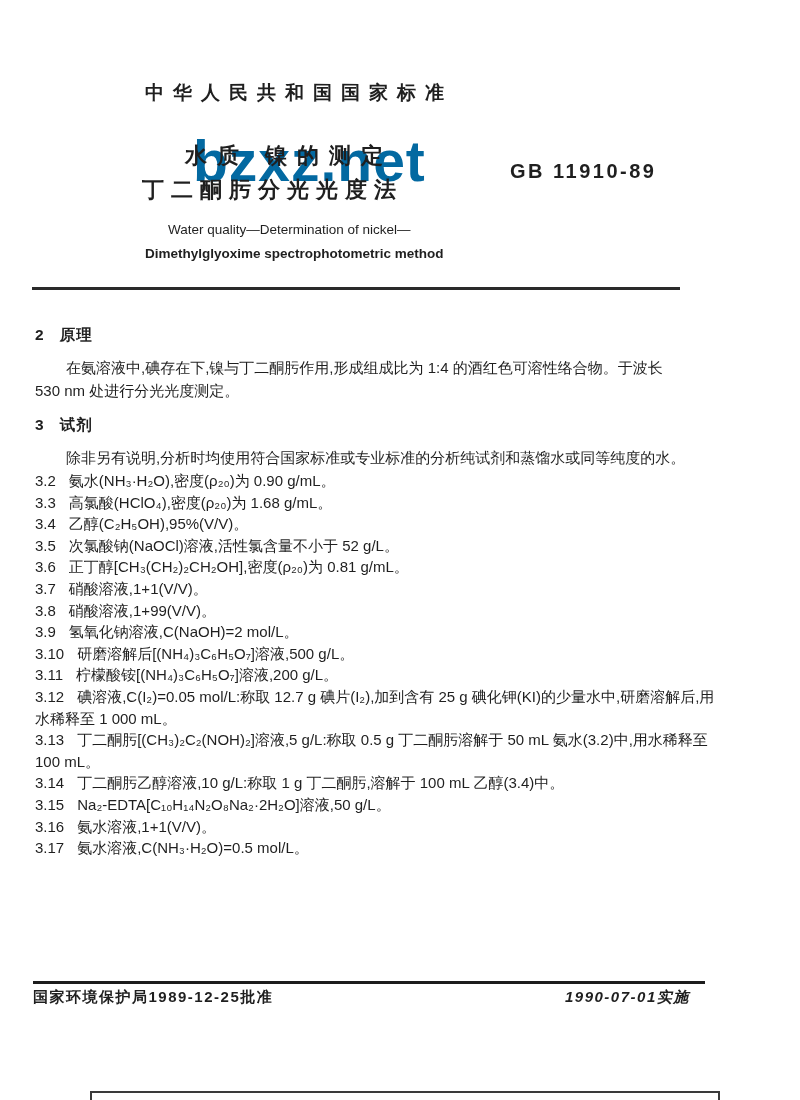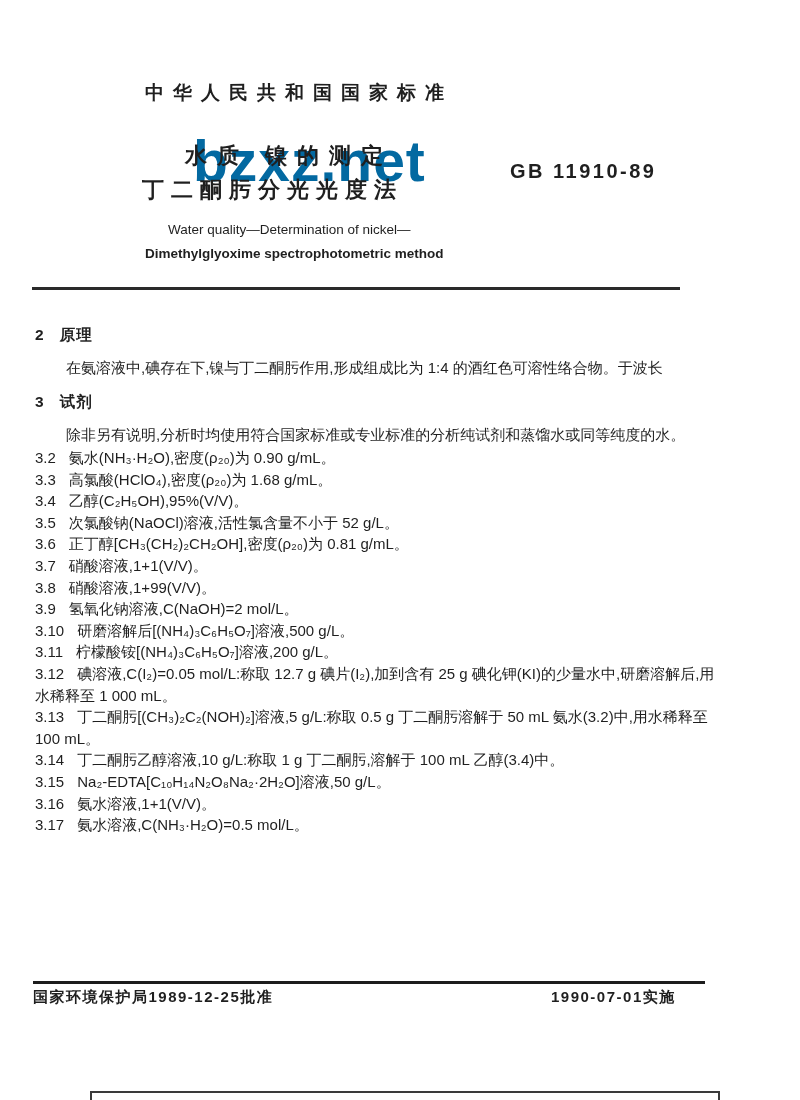--- a/index.html
+++ b/index.html
@@ -65,22 +65,22 @@
   
   .rule-footer {
     position:absolute; left:33px; top:981px; width:672px; height:3px;
     background:#1c1c1c; z-index:1;
   }
   .footer-left {
     position:absolute; left:33px; top:988px; z-index:1;
     font-size:15px; font-weight:bold; letter-spacing:1.5px; white-space:nowrap;
   }
   .footer-right {
-    position:absolute; left:551px; top:988px; z-index:1;
-    font-size:15px; font-weight:bold; letter-spacing:1.5px; white-space:nowrap;
+    position:absolute; left:565px; top:988px; z-index:1;
+    font-size:15px; font-weight:bold; letter-spacing:1.5px; white-space:nowrap;font-style:italic;
   }
   .bottom-box {
     position:absolute; left:90px; top:1091px; width:626px; height:24px;
     border:2px solid #3a3a3a; background:#ffffff; z-index:1;
   }
 </style>
 </head>
 <body>
 
 <div class="page">
@@ -99,20 +99,21 @@
 
   <div class="en2">Dimethylglyoxime spectrophotometric method</div>
 
   <div class="rule-top"></div>
 
   <div class="content" id="content">
       <div class="sec sec-2">
         <div class="sec-h"><span class="sec-no">2</span><span>原理</span></div>
         <div class="para">
           <div class="bline indent">在氨溶液中,碘存在下,镍与丁二酮肟作用,形成组成比为 1:4 的酒红色可溶性络合物。于波长</div>
+          <div class="bline">530 nm 处进行分光光度测定。</div>
         </div>
       </div>
       <div class="sec sec-3">
         <div class="sec-h"><span class="sec-no">3</span><span>试剂</span></div>
         <div class="para">
           <div class="bline indent">除非另有说明,分析时均使用符合国家标准或专业标准的分析纯试剂和蒸馏水或同等纯度的水。</div>
         </div>
         <div class="items">
           <div class="item"><span class="item-no">3.2</span><span>氨水(NH₃·H₂O),密度(ρ₂₀)为 0.90 g/mL。</span></div>
           <div class="item"><span class="item-no">3.3</span><span>高氯酸(HClO₄),密度(ρ₂₀)为 1.68 g/mL。</span></div>

